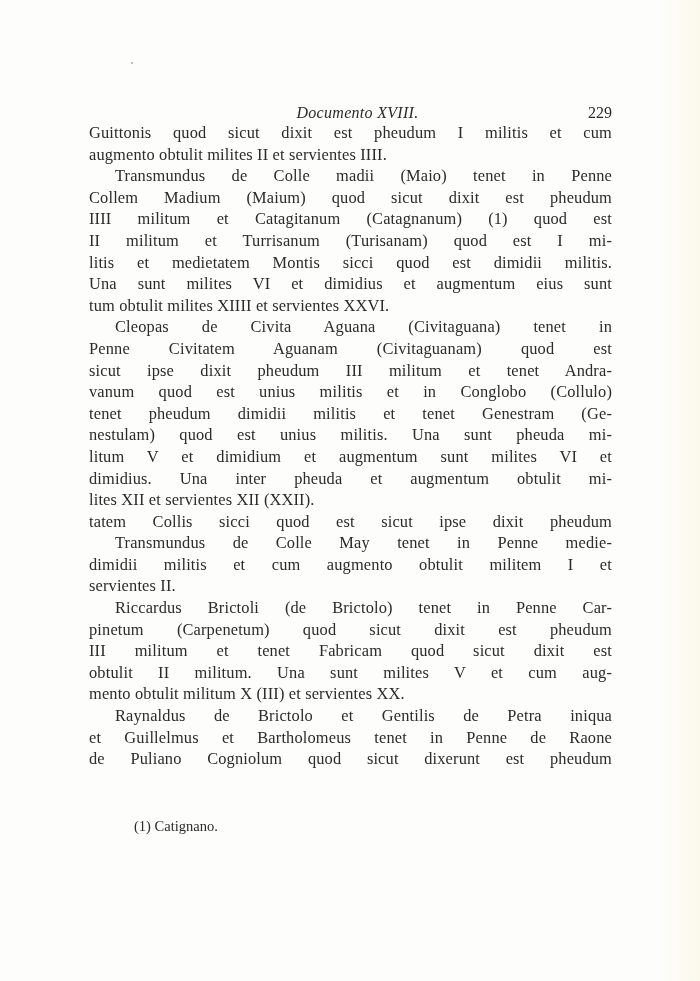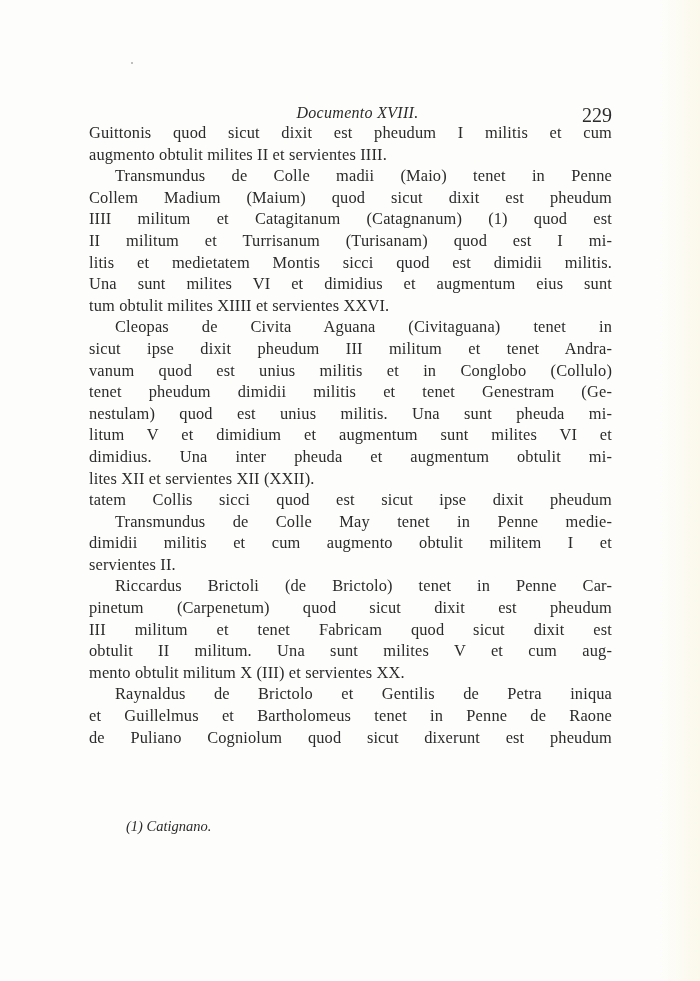--- a/index.html
+++ b/index.html
@@ -13,31 +13,31 @@
   }
   .speck { position:absolute; left:131px; top:62px; width:2px; height:2px; background:#aaa; border-radius:1px; }
   .header {
     position:absolute; top:84px; left:89px; width:523px; height:24px;margin-top:20px;
   }
   .header-title {
     position:absolute; left:0; right:0; text-align:center; font-style:italic;
     font-size:16px; letter-spacing:0.3px; padding-left:14px;
   }
   .page-number {
-    position:absolute; right:0; top:0; font-size:20px;
+    position:absolute; right:0; top:0; font-size:16px;
   }
   .body-text {
     position:absolute; top:122px; left:89px; width:523px;
     font-size:16.4px; line-height:21.6px; letter-spacing:0.15px;font-family:Liberation Serif, serif;
   }
   .line { display:block; white-space:nowrap; text-align:justify; text-align-last:justify; height:21.6px; }
   .line.last { text-align-last:left; }
   .line.indent { padding-left:26px; }
   .footnote {
-    position:absolute; top:818px; left:126px; font-size:14.5px;font-style:italic;
+    position:absolute; top:818px; left:134px; font-size:14.5px;
   }
 </style>
 </head>
 <body>
 
 <div class="page-edge"></div>
 <div class="speck"></div>
 
 <div class="header">
   <span class="header-title">Documento XVIII.</span>
@@ -53,20 +53,21 @@
     <span class="line indent">Transmundus de Colle madii (Maio) tenet in Penne</span>
     <span class="line">Collem Madium (Maium) quod sicut dixit est pheudum</span>
     <span class="line">IIII militum et Catagitanum (Catagnanum) (1) quod est</span>
     <span class="line">II militum et Turrisanum (Turisanam) quod est I mi-</span>
     <span class="line">litis et medietatem Montis sicci quod est dimidii militis.</span>
     <span class="line">Una sunt milites VI et dimidius et augmentum eius sunt</span>
     <span class="line last">tum obtulit milites XIIII et servientes XXVI.</span>
   </div>
   <div>
     <span class="line indent">Cleopas de Civita Aguana (Civitaguana) tenet in</span>
+    <span class="line">Penne Civitatem Aguanam (Civitaguanam) quod est</span>
     <span class="line">sicut ipse dixit pheudum III militum et tenet Andra-</span>
     <span class="line">vanum quod est unius militis et in Conglobo (Collulo)</span>
     <span class="line">tenet pheudum dimidii militis et tenet Genestram (Ge-</span>
     <span class="line">nestulam) quod est unius militis. Una sunt pheuda mi-</span>
     <span class="line">litum V et dimidium et augmentum sunt milites VI et</span>
     <span class="line">dimidius. Una inter pheuda et augmentum obtulit mi-</span>
     <span class="line last">lites XII et servientes XII (XXII).</span>
   </div>
   <div>
     <span class="line">tatem Collis sicci quod est sicut ipse dixit pheudum</span>

